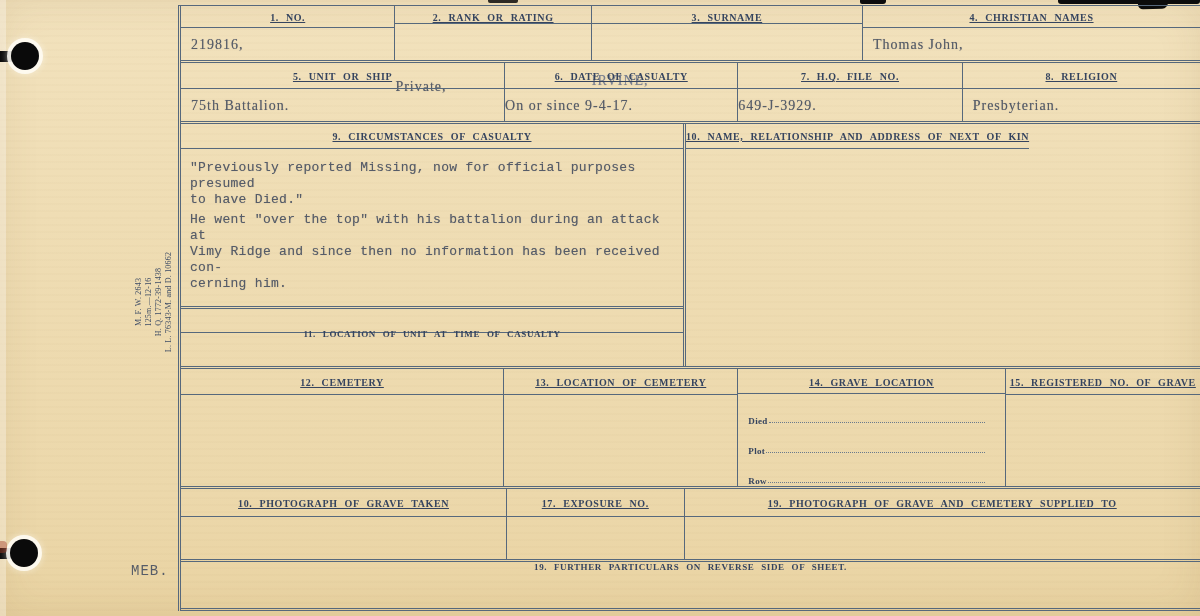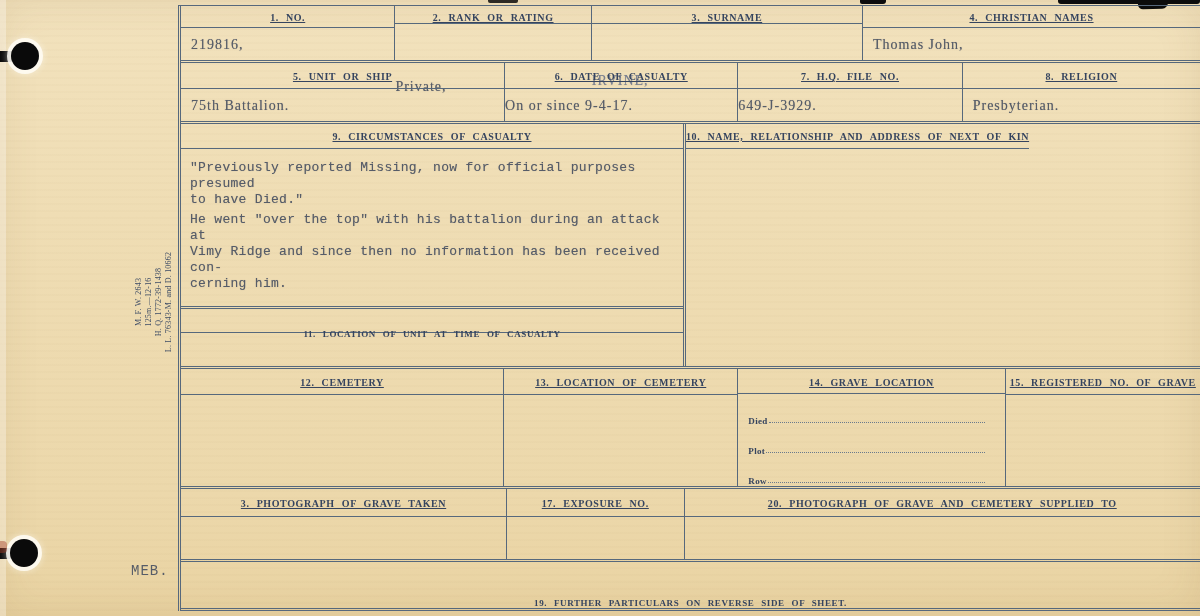--- a/index.html
+++ b/index.html
@@ -104,21 +104,21 @@
   .r4{height:120px;}
   .r4 .hdr{height:26px;padding-top:8px;}
   .r4 .c1{width:324px;} .r4 .c2{width:235px;} .r4 .c3{width:268px;} .r4 .c4{width:195px;}
   .grave-body{padding:15px 18px 0 10px;display:flex;flex-direction:column;gap:13px;}
   .leader-row{display:flex;align-items:flex-end;height:17px;}
   .leader-label{font-size:9px;font-weight:bold;color:var(--print);letter-spacing:0.3px;}
   .dots{flex:1;border-bottom:1.5px dotted var(--line-soft);margin:0 2px 3px 1px;}
   .r5{height:73px;}
   .r5 .hdr{height:28px;padding-top:9px;}
   .r5 .c1{width:327px;} .r5 .c2{width:178px;} .r5 .c3{width:517px;}
-  .r6{flex:1;display:flex;align-items:flex-end;justify-content:center;
+  .r6{flex:1;display:flex;align-items:flex-start;justify-content:center;
     border-bottom:3px double var(--line);
     font-weight:bold;font-size:9px;letter-spacing:0.6px;word-spacing:4px;color:var(--print);}
 </style>
 </head>
 <body>
 
 <div class="page">
 
   <div class="left-edge-light"></div>
 
@@ -231,29 +231,29 @@
         </div>
       </div>
       <div class="fcell c4">
         <div class="hdr">15. REGISTERED NO. OF GRAVE</div>
         <div class="fill"></div>
       </div>
     </div>
 
     <div class="frow r5">
       <div class="fcell c1">
-        <div class="hdr">3. PHOTOGRAPH OF GRAVE TAKEN</div>
+        <div class="hdr">10. PHOTOGRAPH OF GRAVE TAKEN</div>
         <div class="fill"></div>
       </div>
       <div class="fcell c2">
         <div class="hdr">17. EXPOSURE NO.</div>
         <div class="fill"></div>
       </div>
       <div class="fcell c3">
-        <div class="hdr">20. PHOTOGRAPH OF GRAVE AND CEMETERY SUPPLIED TO</div>
+        <div class="hdr">19. PHOTOGRAPH OF GRAVE AND CEMETERY SUPPLIED TO</div>
         <div class="fill"></div>
       </div>
     </div>
 
     <div class="r6">
       <span>19. FURTHER PARTICULARS ON REVERSE SIDE OF SHEET.</span>
     </div>
 
   </div>
 </div>

